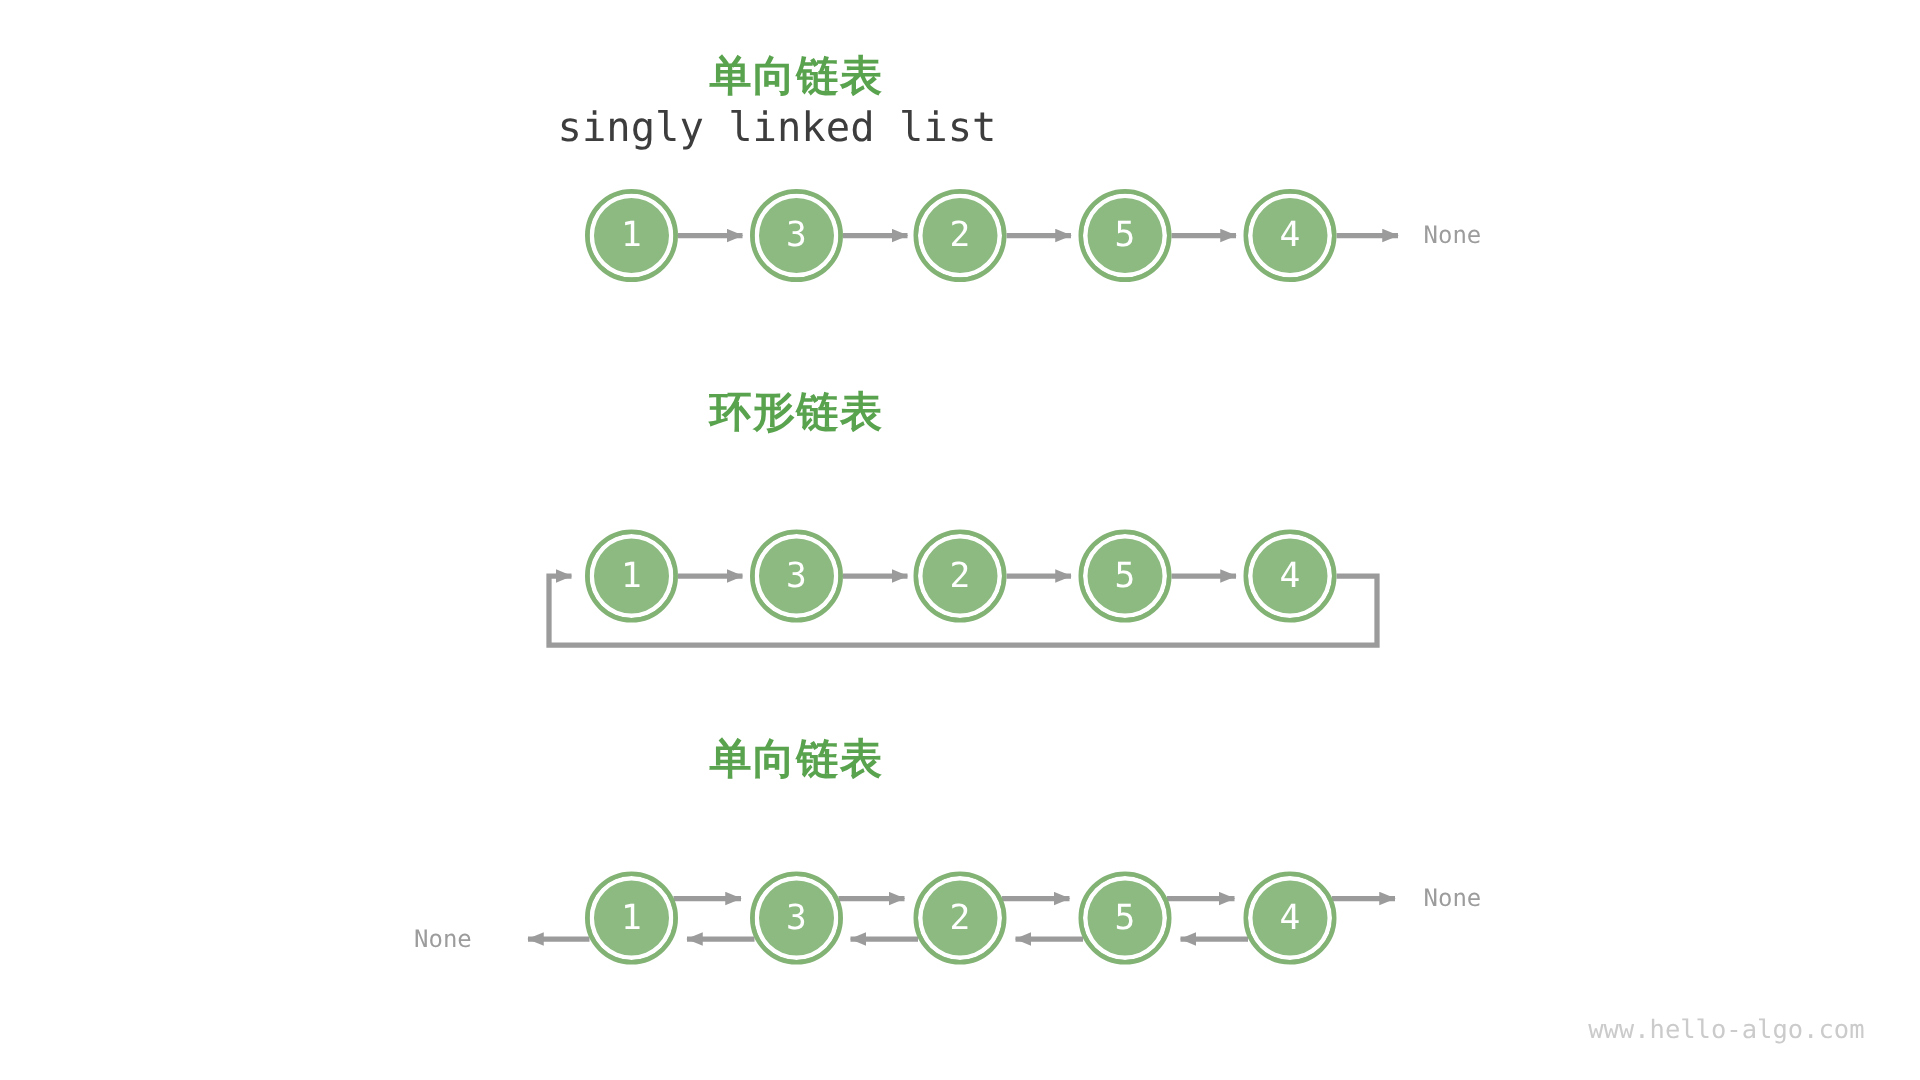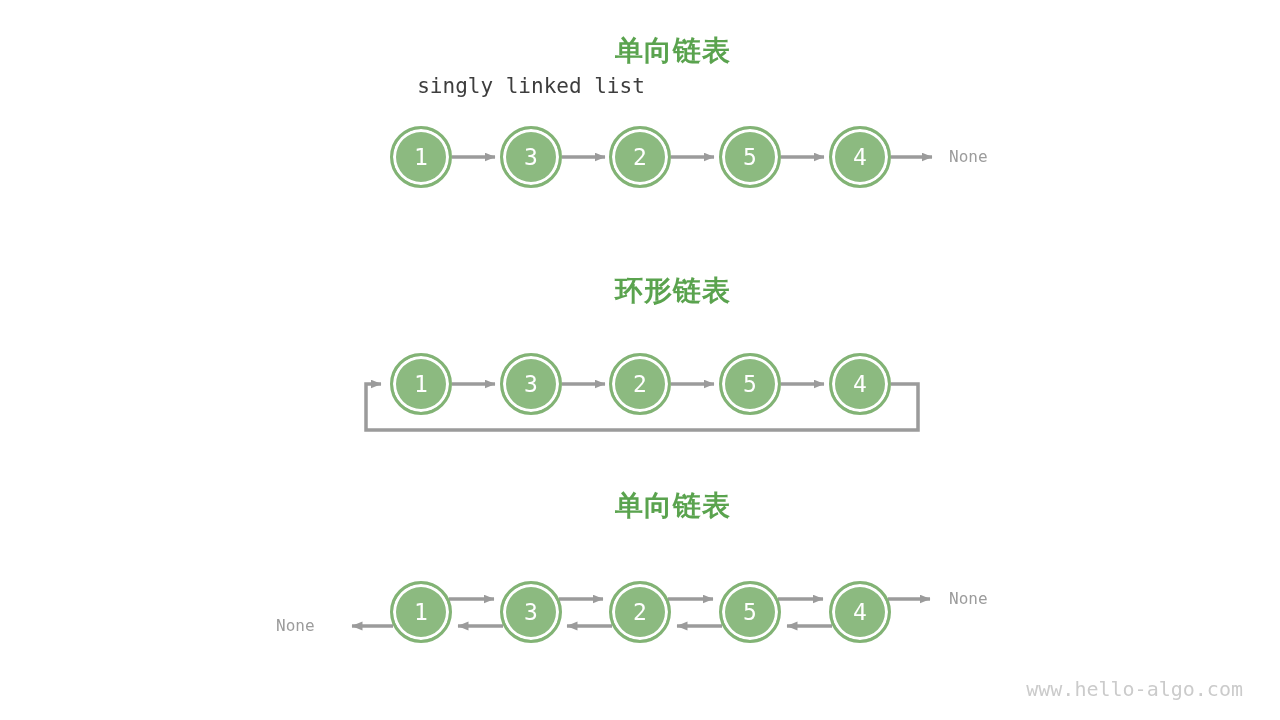--- a/index.html
+++ b/index.html
@@ -5,31 +5,31 @@
   html,body{margin:0;padding:0;background:#ffffff;}
   #canvas{
     position:relative;
     width:1280px;height:720px;
     background:#ffffff;
     overflow:hidden;
     font-family:"DejaVu Sans",sans-serif;
   }
   .sec-title{
     position:absolute;left:331px;width:400px;
-    text-align:right;
+    text-align:center;
     font-family:"DejaVu Sans",sans-serif;
     font-weight:700;font-size:28px;line-height:30px;
     color:#5AA34E;
     letter-spacing:1px;
   }
   .sec-sub{
-    position:absolute;left:331px;width:400px;
+    position:absolute;left:318px;width:400px;
     text-align:center;
     font-family:"DejaVu Sans Mono",monospace;
-    font-size:21px;line-height:24px;
+    font-size:27px;line-height:24px;
     color:#3D3D3D;
   }
   .node{
     position:absolute;
     width:56px;height:56px;
     border-radius:50%;
     background:#8CBA80;
     border:3px solid #82B375;
     box-shadow:inset 0 0 0 3px #ffffff;
     display:flex;align-items:center;justify-content:center;
@@ -43,21 +43,21 @@
     font-family:"DejaVu Sans Mono",monospace;
     font-size:16px;line-height:28px;
     color:#9C9C9C;
     white-space:nowrap;
   }
   #arrows{position:absolute;left:0;top:0;}
   .watermark{
     position:absolute;
     right:37px;top:677px;
     font-family:"DejaVu Sans Mono",monospace;
-    font-size:20px;
+    font-size:17px;
     color:#CBCBCB;
   }
 </style>
 </head>
 <body>
 
 <div id="canvas">
 
   <svg id="arrows" width="1280" height="720" viewBox="0 0 1280 720">
     <defs>
@@ -101,21 +101,21 @@
   <div class="sec-sub" style="top:74px">singly linked list</div>
 
   <div class="node" style="left:390px;top:126px">1</div>
   <div class="node" style="left:500px;top:126px">3</div>
   <div class="node" style="left:609px;top:126px">2</div>
   <div class="node" style="left:719px;top:126px">5</div>
   <div class="node" style="left:829px;top:126px">4</div>
 
   <div class="none-label" style="left:949px;top:143px">None</div>
 
-  <div class="sec-title" style="top:276px">环形链表</div>
+  <div class="sec-title" style="top:260px">环形链表</div>
 
   <div class="node" style="left:390px;top:353px">1</div>
   <div class="node" style="left:500px;top:353px">3</div>
   <div class="node" style="left:609px;top:353px">2</div>
   <div class="node" style="left:719px;top:353px">5</div>
   <div class="node" style="left:829px;top:353px">4</div>
 
   <div class="sec-title" style="top:491px">单向链表</div>
 
   <div class="node" style="left:390px;top:581px">1</div>

